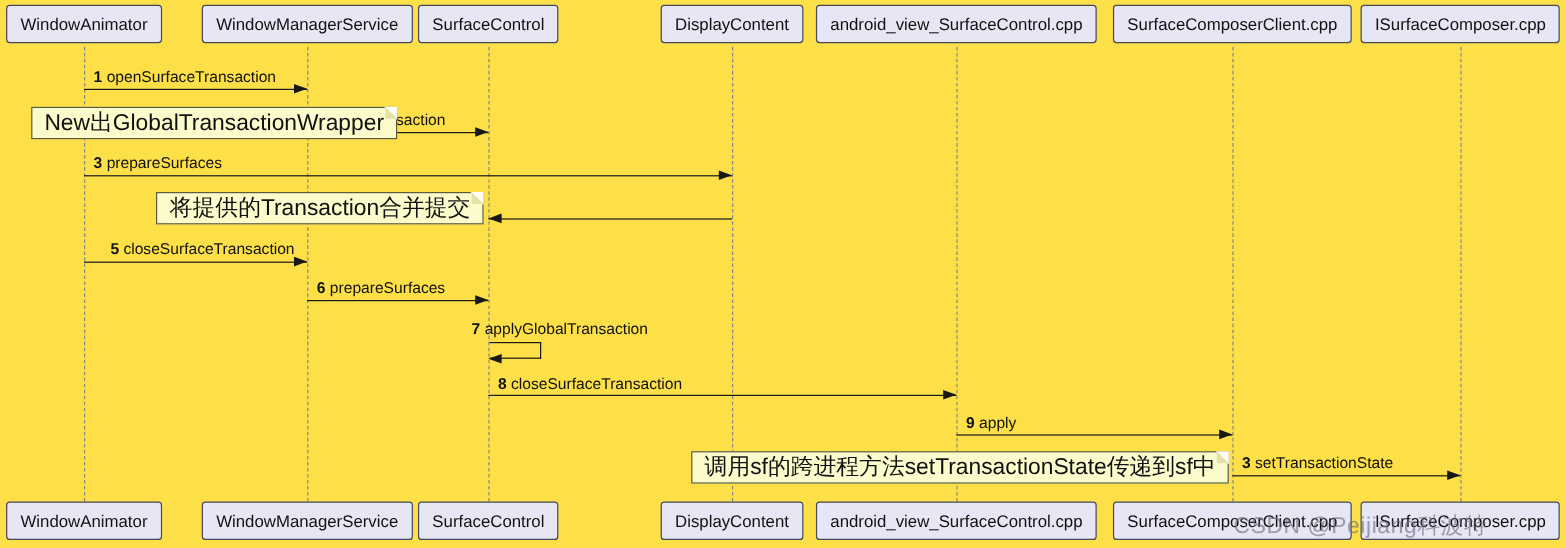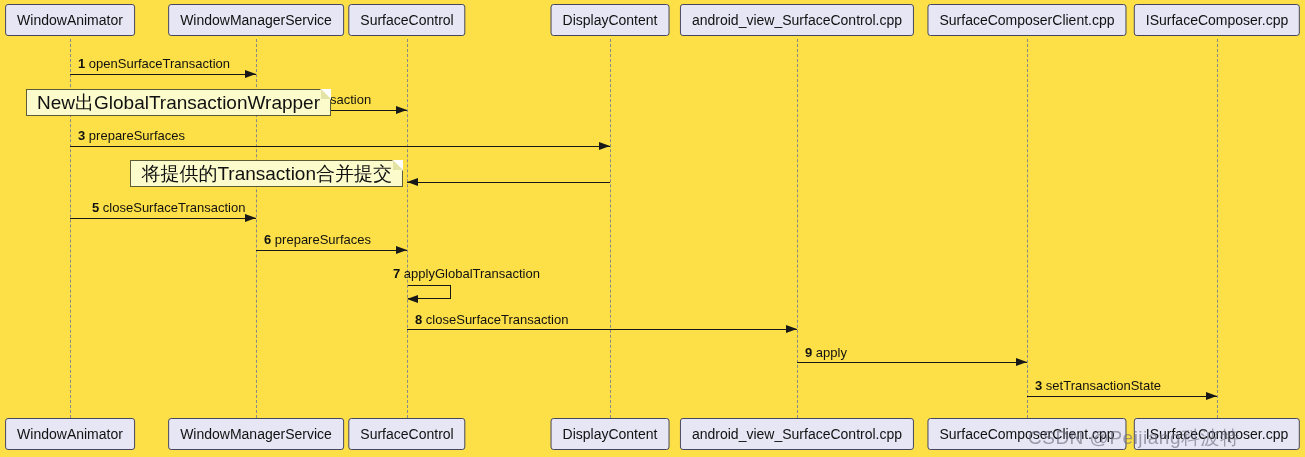--- a/index.html
+++ b/index.html
@@ -94,20 +94,21 @@
 
   <div class="msg" style="left:393px;top:266px"><b>7</b> <span>applyGlobalTransaction</span></div>
   <div class="selfloop" style="left:408px;top:285px;width:42px;height:12px"></div>
 
   <div class="msg" style="left:415px;top:312px"><b>8</b> <span>closeSurfaceTransaction</span></div>
   <div class="arrow arrow-r" style="left:407px;top:329px;width:390px"></div>
 
   <div class="msg" style="left:805px;top:345px"><b>9</b> <span>apply</span></div>
   <div class="arrow arrow-r" style="left:797px;top:362px;width:230px"></div>
 
+  <div class="note" style="right:281px;top:376px"><span>调用sf的跨进程方法setTransactionState传递到sf中</span><i class="fold-w"></i><i class="fold-f"></i></div>
 
   <div class="msg" style="left:1035px;top:378px"><b>3</b> <span>setTransactionState</span></div>
   <div class="arrow arrow-r" style="left:1027px;top:396px;width:190px"></div>
 
   <div class="pbox bottom" style="left:70px">WindowAnimator</div>
   <div class="pbox bottom" style="left:256px">WindowManagerService</div>
   <div class="pbox bottom" style="left:407px">SurfaceControl</div>
   <div class="pbox bottom" style="left:610px">DisplayContent</div>
   <div class="pbox bottom" style="left:797px">android_view_SurfaceControl.cpp</div>
   <div class="pbox bottom" style="left:1027px">SurfaceComposerClient.cpp</div>

